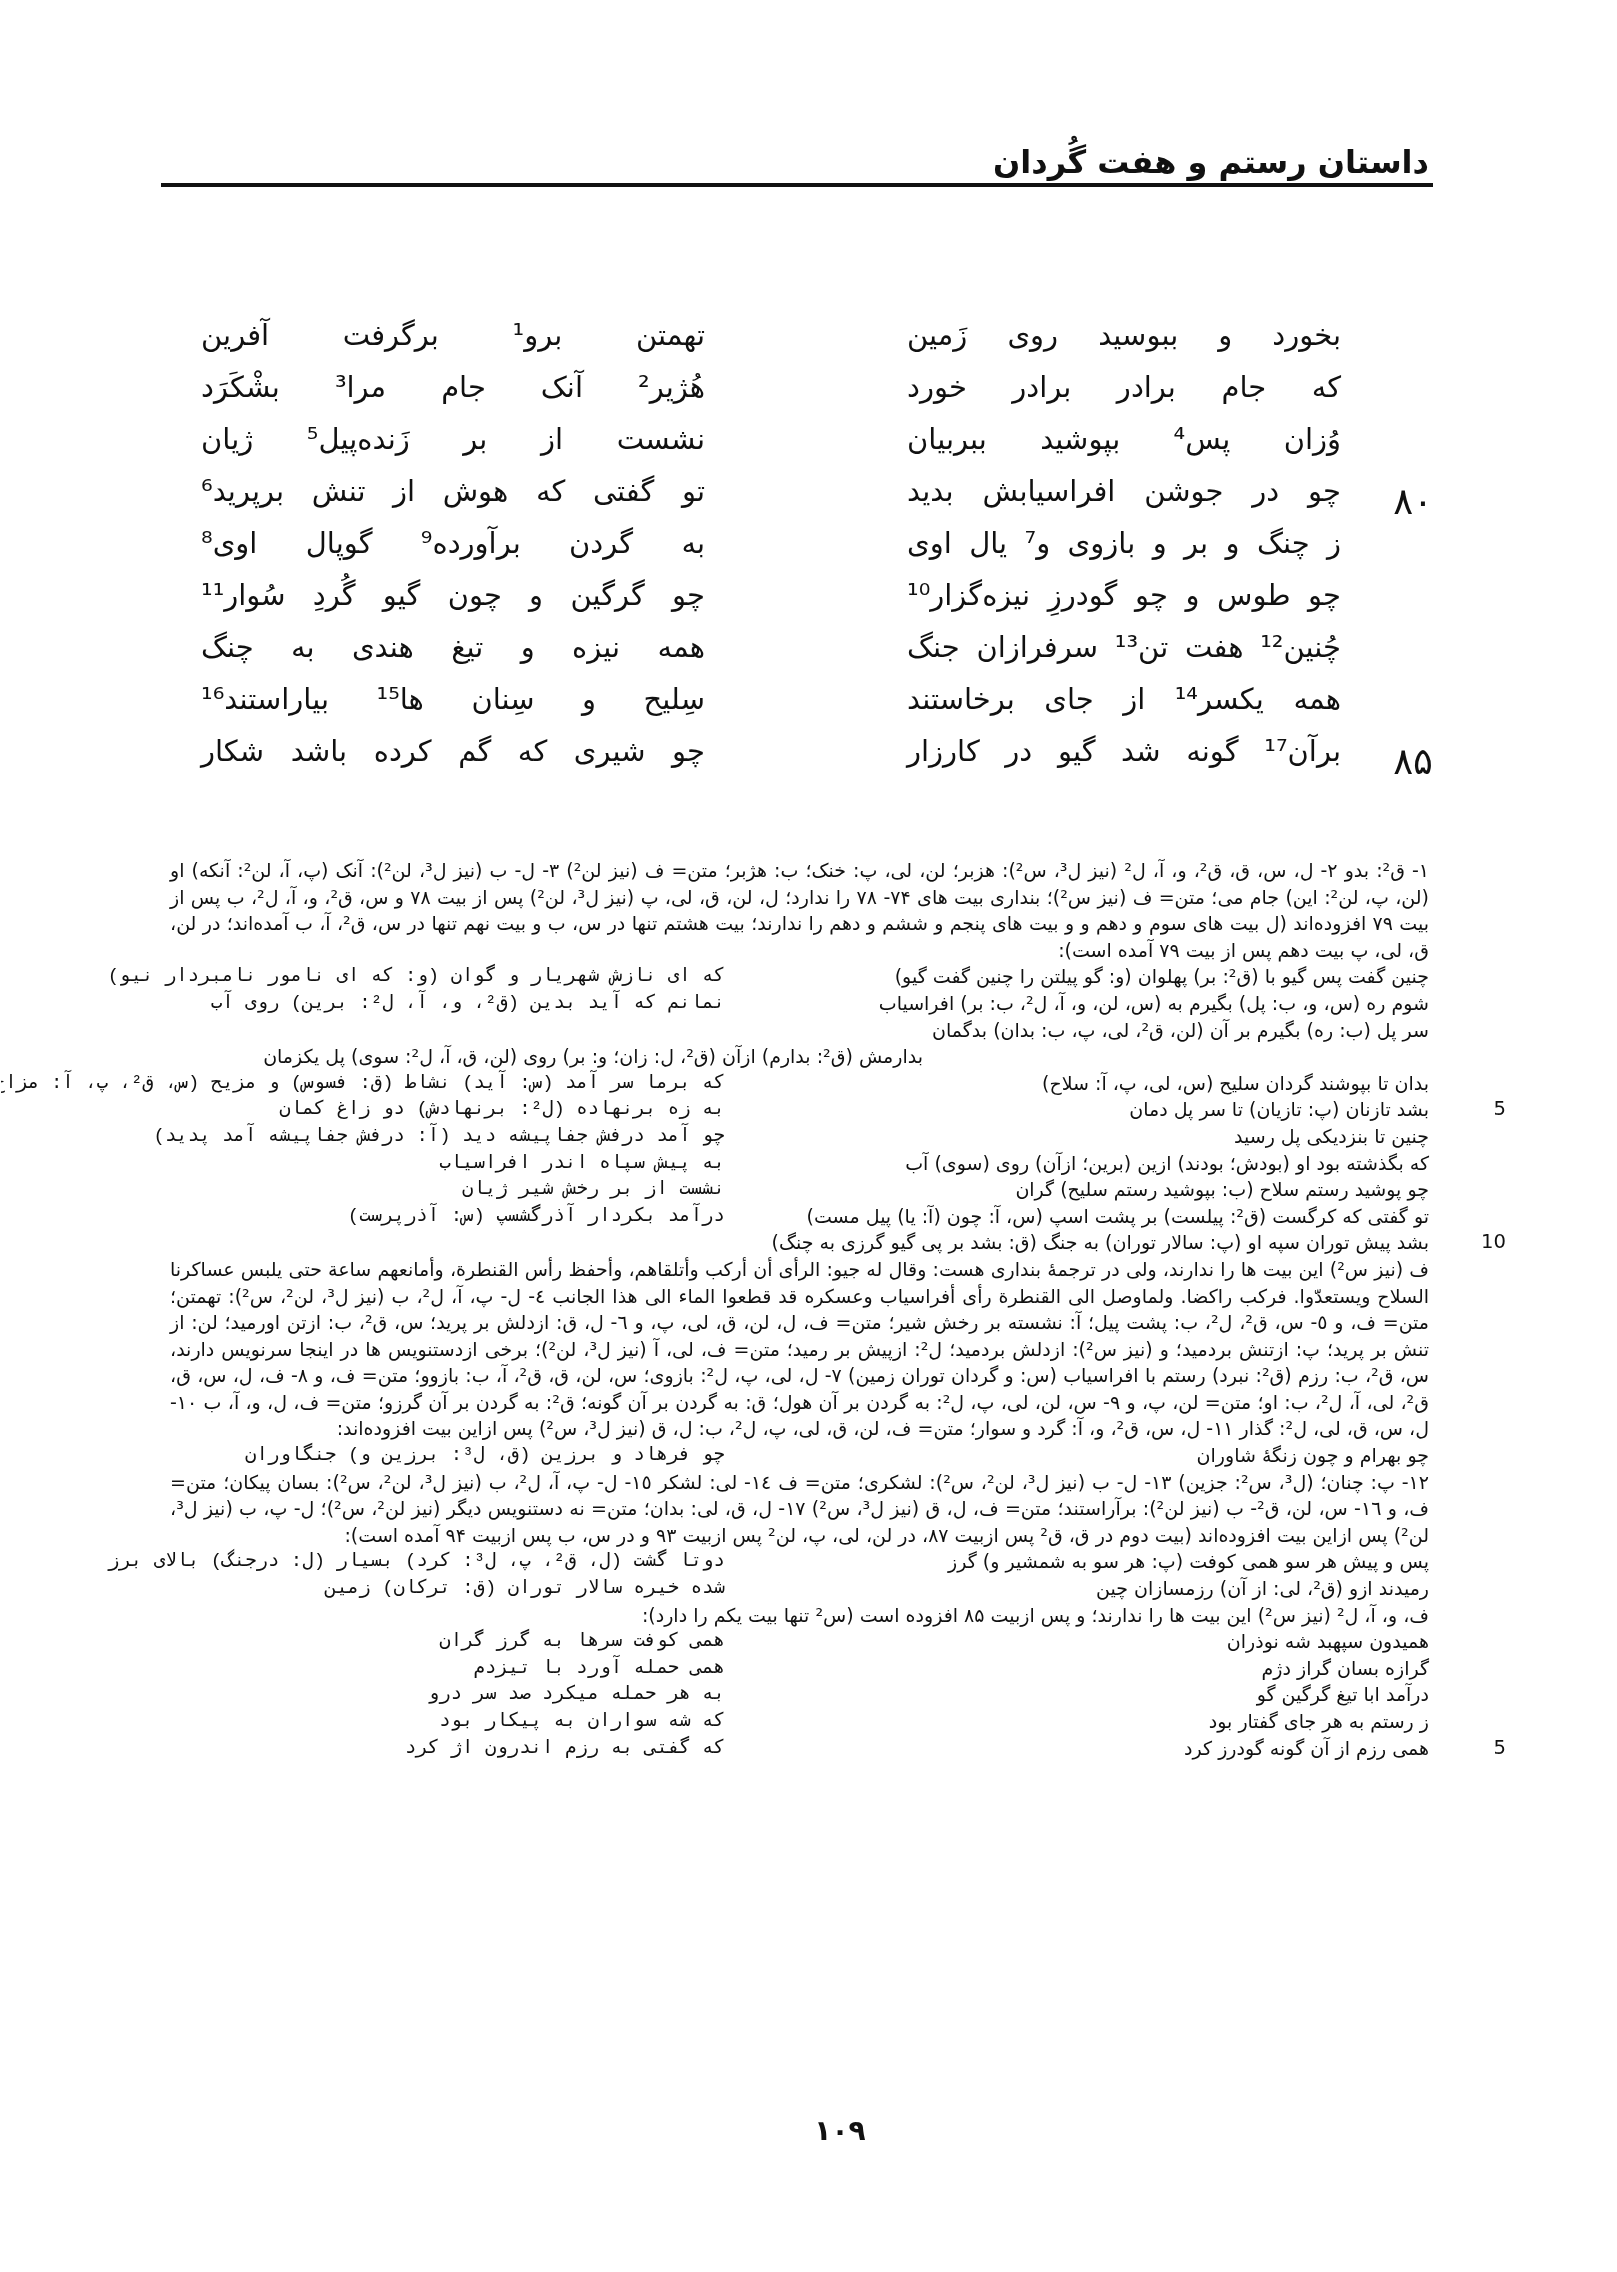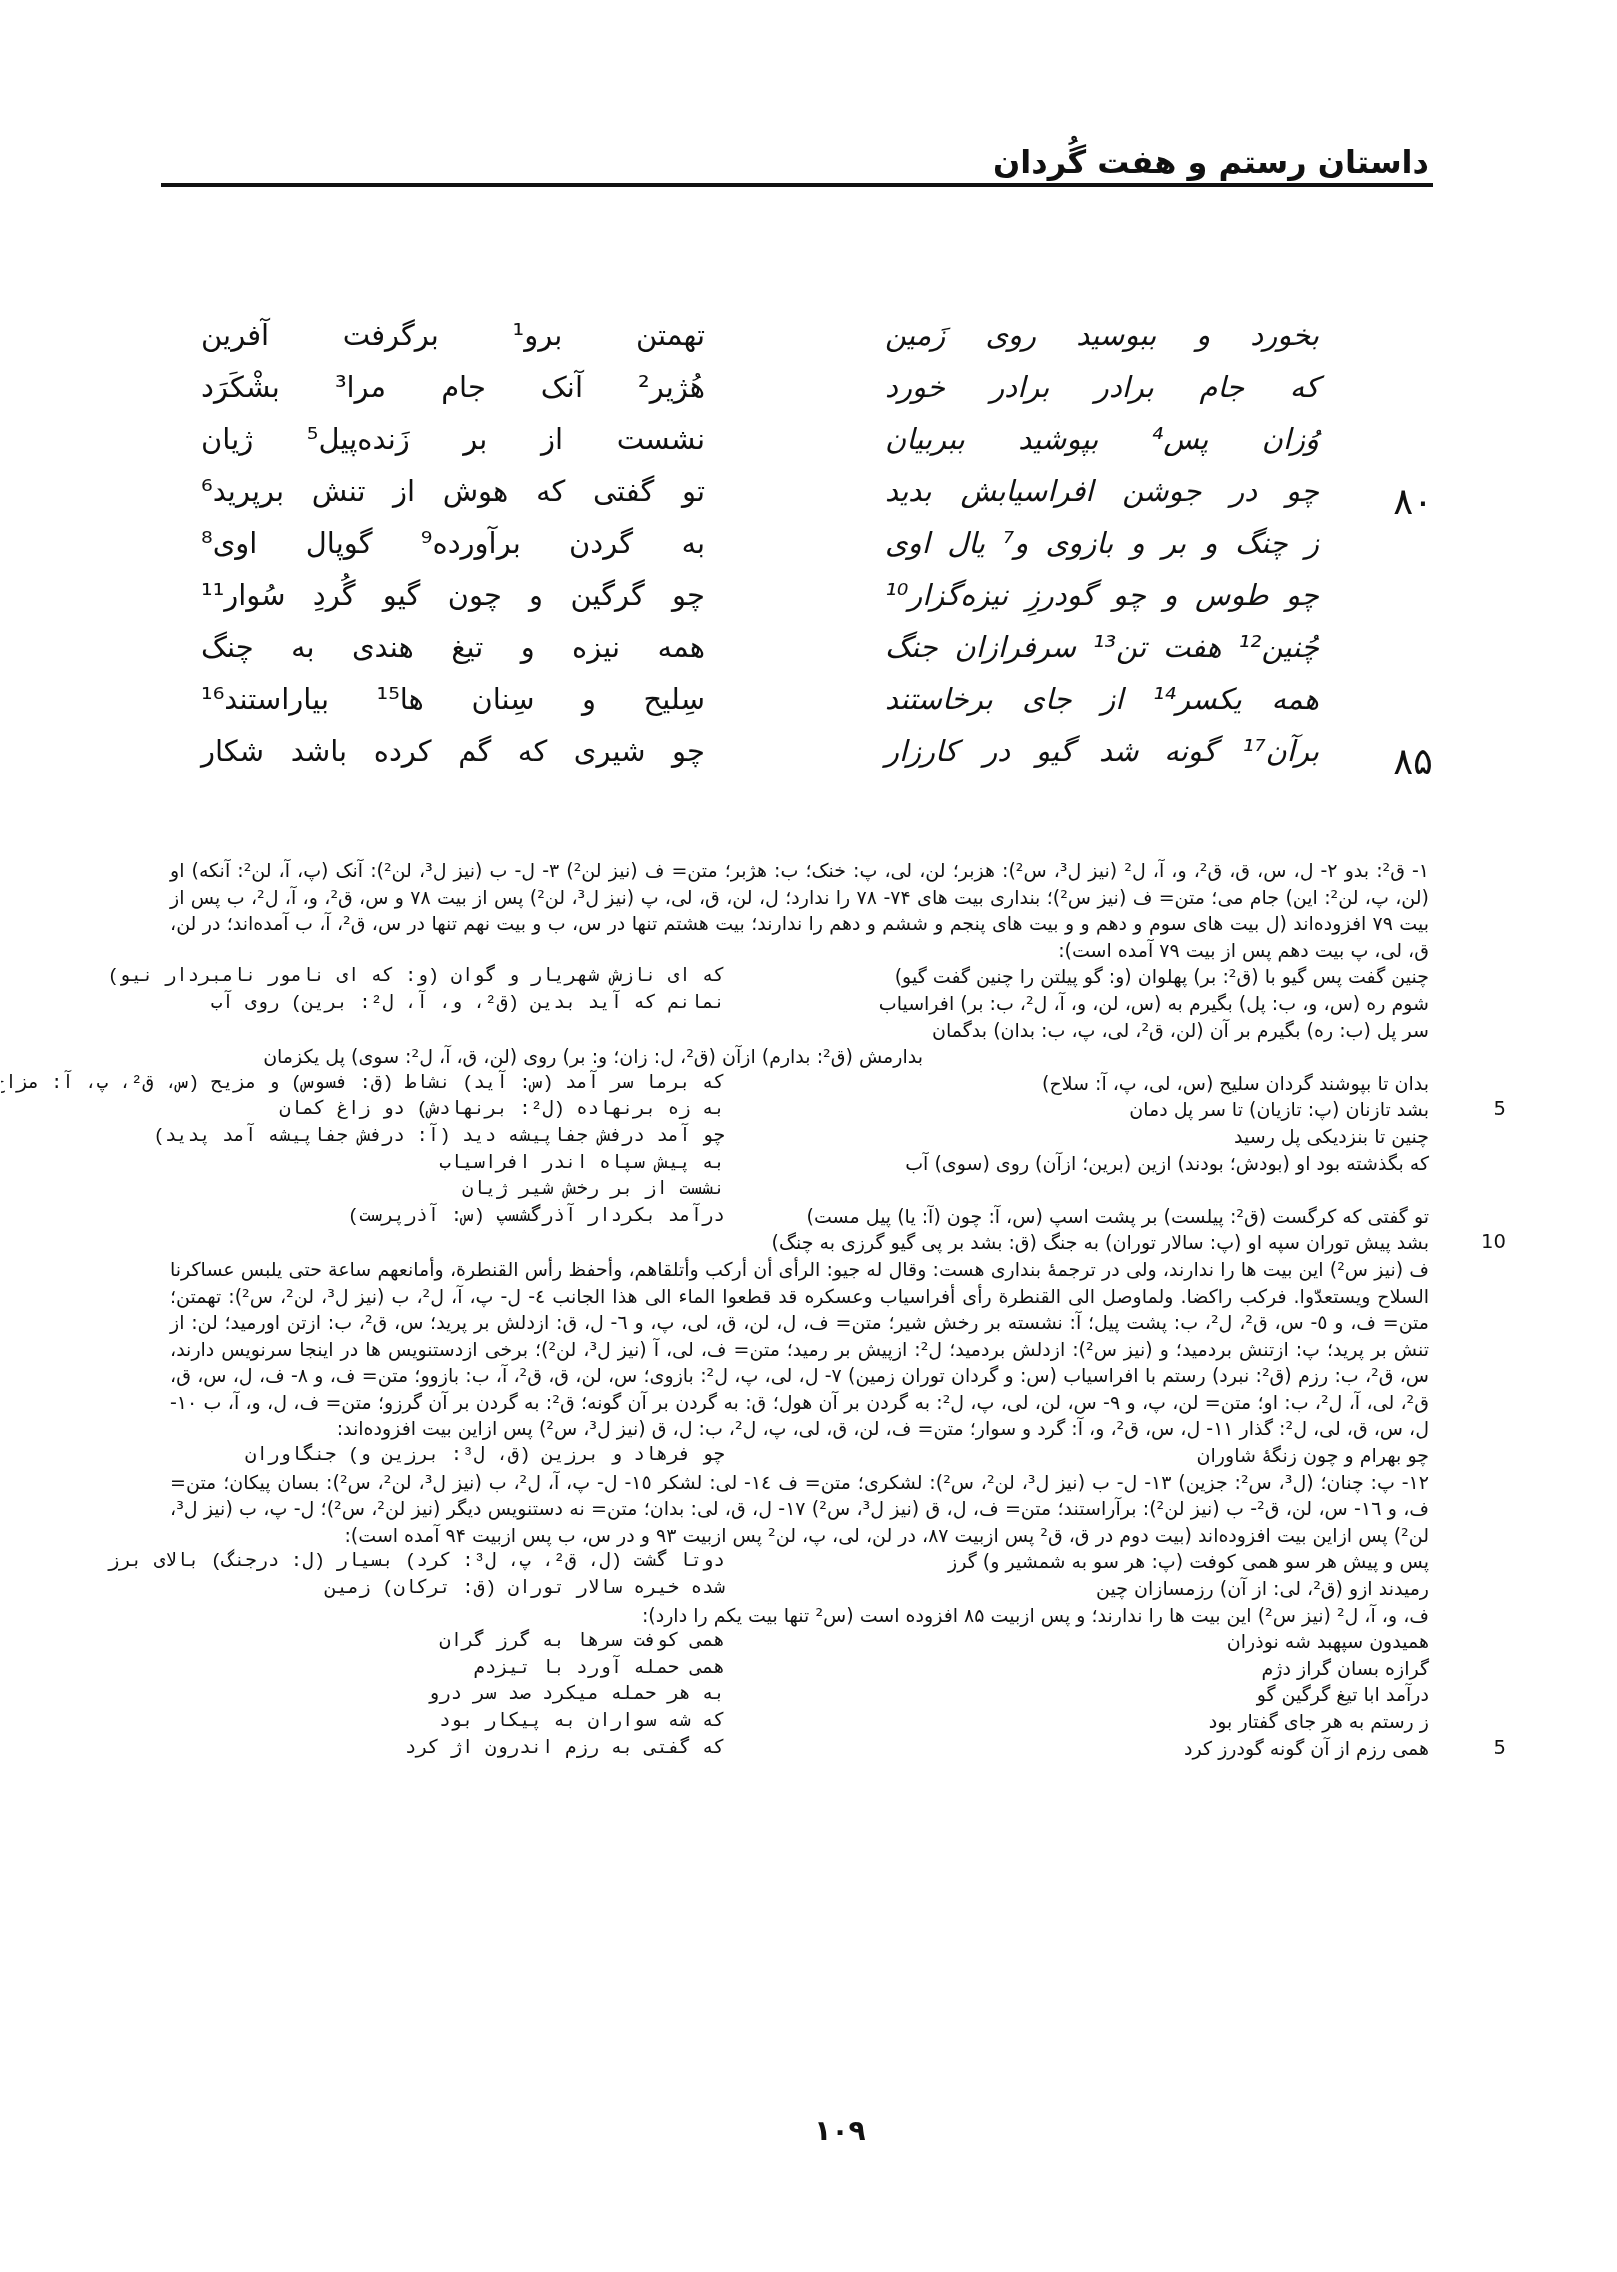--- a/index.html
+++ b/index.html
@@ -25,21 +25,21 @@
     position: relative; height: 52px; display: block;
   }
   .verse-num {
     position: absolute; right: 0; top: 5.6px; width: 49px; text-align: right;
     font-size: 37px;
   }
   .hemistich {
     position: absolute; top: 0; font-size: 29px; white-space: nowrap;
     text-align: justify; text-align-last: justify;
   }
-  .hemi-right { right: 114px; width: 434px; font-style: italic; }
+  .hemi-right { right: 92px; width: 434px; }
   .hemi-left  { right: 728px; width: 504px; }
 
   
   .notes { position: absolute; top: 857px; right: 189px; width: 1259px; font-size: 19px; line-height: 26.6px; }
   .note-para { text-align: justify; margin: 0; }
   .sub-verses { position: relative; margin: 0; }
   .sv-row { position: relative; height: 26.6px; }
   .sv-num { position: absolute; right: -77px; top: 0; font-size: 19.6px; }
   .sv-right { position: absolute; right: 0; width: 574px; white-space: nowrap; }
   .sv-left  { position: absolute; right: 704px; width: 560px; white-space: nowrap; font-family: Liberation Mono, monospace; }
@@ -135,20 +135,21 @@
       </div>
       <div class="sv-row">
         <span class="sv-right">چنین تا بنزدیکی پل رسید</span>
         <span class="sv-left">چو آمد درفش جفاپیشه دید (آ: درفش جفاپیشه آمد پدید)</span>
       </div>
       <div class="sv-row">
         <span class="sv-right">که بگذشته بود او (بودش؛ بودند) ازین (برین؛ ازآن) روی (سوی) آب</span>
         <span class="sv-left">به پیش سپاه اندر افراسیاب</span>
       </div>
       <div class="sv-row">
+        <span class="sv-right">چو پوشید رستم سلاح (ب: بپوشید رستم سلیح) گران</span>
         <span class="sv-left">نشست از بر رخش شیر ژیان</span>
       </div>
       <div class="sv-row">
         <span class="sv-right">تو گفتی که کرگست (ق²: پیلست) بر پشت اسپ (س، آ: چون (آ: یا) پیل مست)</span>
         <span class="sv-left">درآمد بکردار آذرگشسپ (س: آذرپرست)</span>
       </div>
       <div class="sv-row">
         <span class="sv-num">10</span>
         <span class="sv-right">بشد پیش توران سپه او (پ: سالار توران) به جنگ (ق: بشد بر پی گیو گرزی به چنگ)</span>
       </div>

